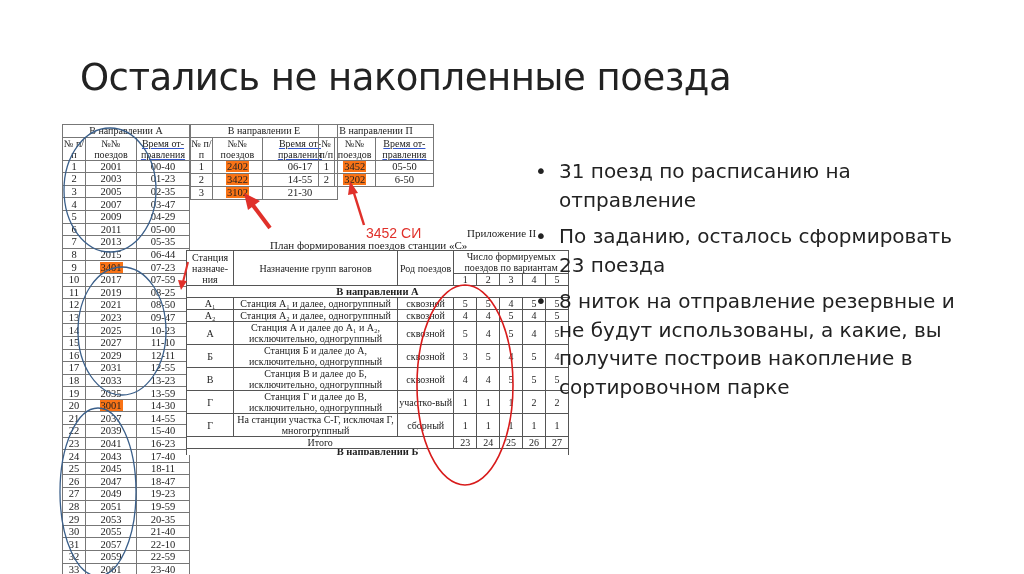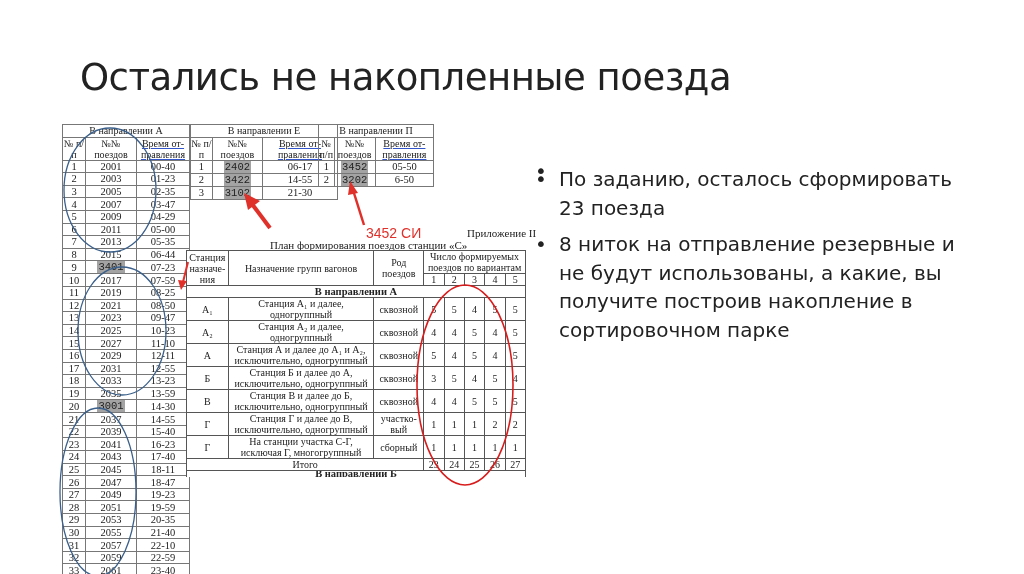--- a/index.html
+++ b/index.html
@@ -4,33 +4,33 @@
 <style>
   html, body { margin:0; padding:0; background:#ffffff; }
   body { width:1024px; height:574px; position:relative; overflow:hidden; font-family:"Liberation Sans", sans-serif; }
   .title { position:absolute; left:80px; top:56px; font-family:"DejaVu Sans", sans-serif; font-size:37px; color:#222; font-weight:normal; letter-spacing:-0.5px; }
 
   
   table { border-collapse:collapse; font-family:"Liberation Serif", serif; color:#222; }
   .sched { position:absolute; font-size:10.5px; }
   .sched td, .sched th { border:1px solid #777; text-align:center; padding:0; height:11.6px; line-height:11px; font-weight:normal; }
   .sched th { font-size:10px; }
-  .hl { background:#a3a3a3; padding:0 1px;font-family:Liberation Mono, monospace; }
+  .hl { background:#f97316; padding:0 1px; }
   .u { text-decoration:underline; text-decoration-color:#3355cc; }
 
   #tblA { left:62px; top:124px; width:128px; }
   #tblA td:nth-child(1){ width:22px; }
   #tblA td:nth-child(2){ width:50px; }
   #tblE { left:190px; top:124px; width:148px; }
   #tblP { left:318px; top:124px; width:116px; }
   #tblE td, #tblP td { height:12px; }
 
   
   .plan-cap { position:absolute; font-family:"Liberation Serif", serif; font-size:11px; color:#222; }
-  .plan { position:absolute; left:186px; top:250px; width:340px; font-size:10px; background:#fff; }
+  .plan { position:absolute; left:186px; top:250px; width:383px; font-size:10px; background:#fff; }
   .plan td, .plan th { border:1px solid #555; text-align:center; padding:0 1px; line-height:11px; font-weight:normal; }
   .plan .sec { font-weight:bold; font-size:10.5px; }
   .plan td.v { width:17px; }
 
   .bullets { position:absolute; left:533px; top:157px; width:440px; margin:0; padding:0; list-style:none; font-family:"DejaVu Sans", sans-serif; font-size:20px; line-height:28.5px; color:#222; }
   .bullets li { position:relative; padding-left:26px; margin-bottom:8px; }
   .bullets li .dot { position:absolute; left:2px; top:0; }
 
   svg.overlay { position:absolute; left:0; top:0; pointer-events:none; }
 </style>
@@ -375,21 +375,21 @@
         <td class="v">26</td>
         <td class="v">27</td>
       </tr>
       <tr>
         <td colspan="8" class="sec" style="height:6px;overflow:hidden;line-height:6px;border-bottom:none;margin-top:16px;">В направлении Б</td>
       </tr>
     </tbody>
 </table>
 
 <ul class="bullets">
-  <li><span class="dot">•</span></li>
+  <li><span class="dot">•</span><span>31 поезд по расписанию на отправление</span></li>
   <li><span class="dot">•</span><span>По заданию, осталось сформировать 23 поезда</span></li>
   <li><span class="dot">•</span><span>8 ниток на отправление резервные и не будут использованы, а какие, вы получите построив накопление в сортировочном парке</span></li>
 </ul>
 
 <svg class="overlay" width="1024" height="574">
 
   <ellipse cx="110" cy="190" rx="46" ry="62" fill="none" stroke="#3a5f8a" stroke-width="1.3"></ellipse>
   <ellipse cx="122" cy="331" rx="44" ry="64" fill="none" stroke="#3a5f8a" stroke-width="1.3"></ellipse>
   <ellipse cx="98" cy="492" rx="38" ry="84" fill="none" stroke="#3a5f8a" stroke-width="1.3"></ellipse>
 

